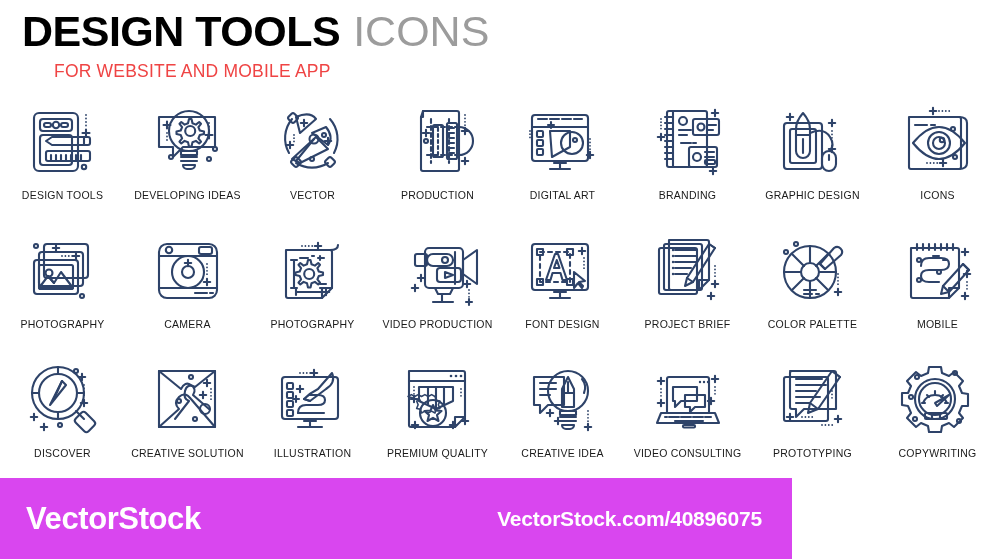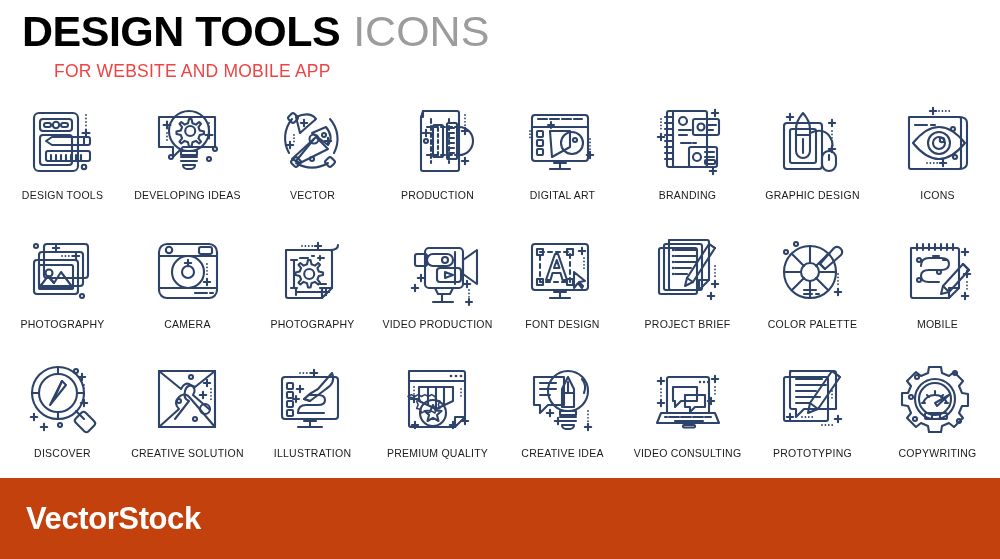--- a/index.html
+++ b/index.html
@@ -78,23 +78,23 @@
     letter-spacing: 0.25px;
     text-align: center;
     white-space: nowrap;
   }
 
   
   #footer {
     position: absolute;
     left: 0;
     bottom: 0;
-    width: 1000px;
+    width: 792px;
     height: 81px;
-    background: #c2410c;
+    background: #d946ef;
     display: flex;
     align-items: center;
     justify-content: space-between;
     box-sizing: border-box;
     padding: 0 30px 0 26px;
   }
   #footer-brand {
     color: #ffffff;
     font-size: 31px;
     font-weight: bold;
@@ -687,13 +687,14 @@
     <circle cx="64" cy="66" r="2"></circle>
     <circle cx="16" cy="42" r="2"></circle>
         </svg>
       </div>
       <div class="cell-label">COPYWRITING</div>
     </div>
   </div>
 
 <div id="footer">
   <span id="footer-brand">VectorStock</span>
+  <span id="footer-url">VectorStock.com/40896075</span>
 </div>
 
 </body></html>

